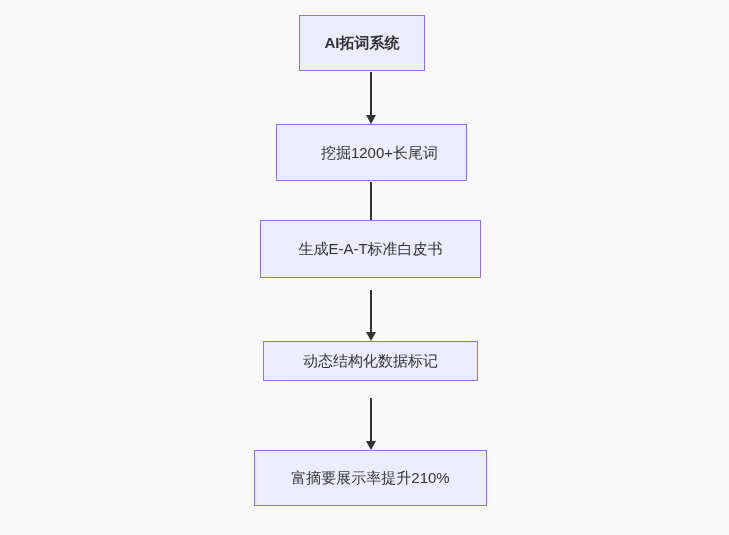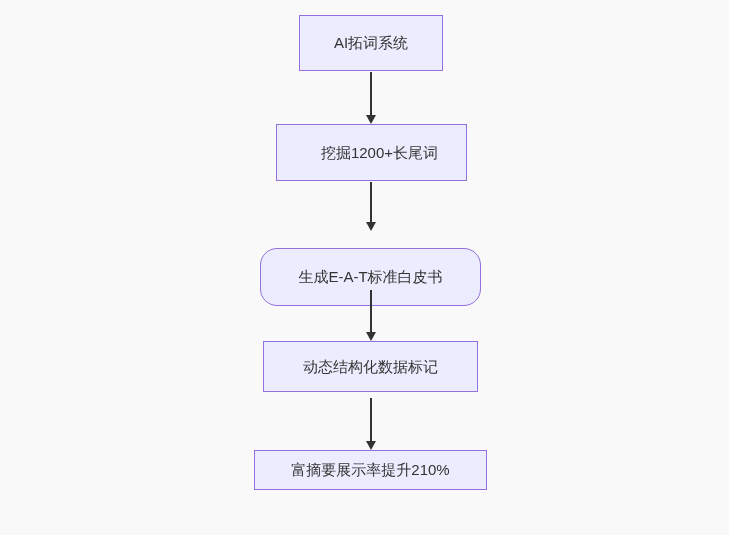--- a/index.html
+++ b/index.html
@@ -18,25 +18,25 @@
     background: #ECECFF;
     border: 1px solid #9370DB;
     color: #333333;
     font-size: 15px;
     display: flex;
     align-items: center;
     justify-content: center;
     text-align: center;
     line-height: 1.2;
   }
-  #node-1 { left: 299px; top: 15px;  width: 144px; height: 56px; }
+  #node-1 { left: 299px; top: 15px;  width: 126px; height: 56px; font-weight: bold; }
   #node-2 { left: 276px; top: 124px; width: 191px; height: 57px; padding-left: 16px; }
-  #node-3 { left: 260px; top: 248px; width: 221px; height: 58px; border-radius: 17px; }
-  #node-4 { left: 263px; top: 341px; width: 215px; height: 51px; }
-  #node-5 { left: 254px; top: 450px; width: 233px; height: 40px; }
+  #node-3 { left: 260px; top: 220px; width: 221px; height: 58px; }
+  #node-4 { left: 263px; top: 341px; width: 215px; height: 40px; }
+  #node-5 { left: 254px; top: 450px; width: 233px; height: 56px; }
 
   .arrow {
     position: absolute;
     left: 366px;          
     width: 10px;
   }
   #arrow-1 { top: 72px;  height: 52px; }
   #arrow-2 { top: 182px; height: 49px; }
   #arrow-3 { top: 290px; height: 51px; }
   #arrow-4 { top: 398px; height: 52px; }

